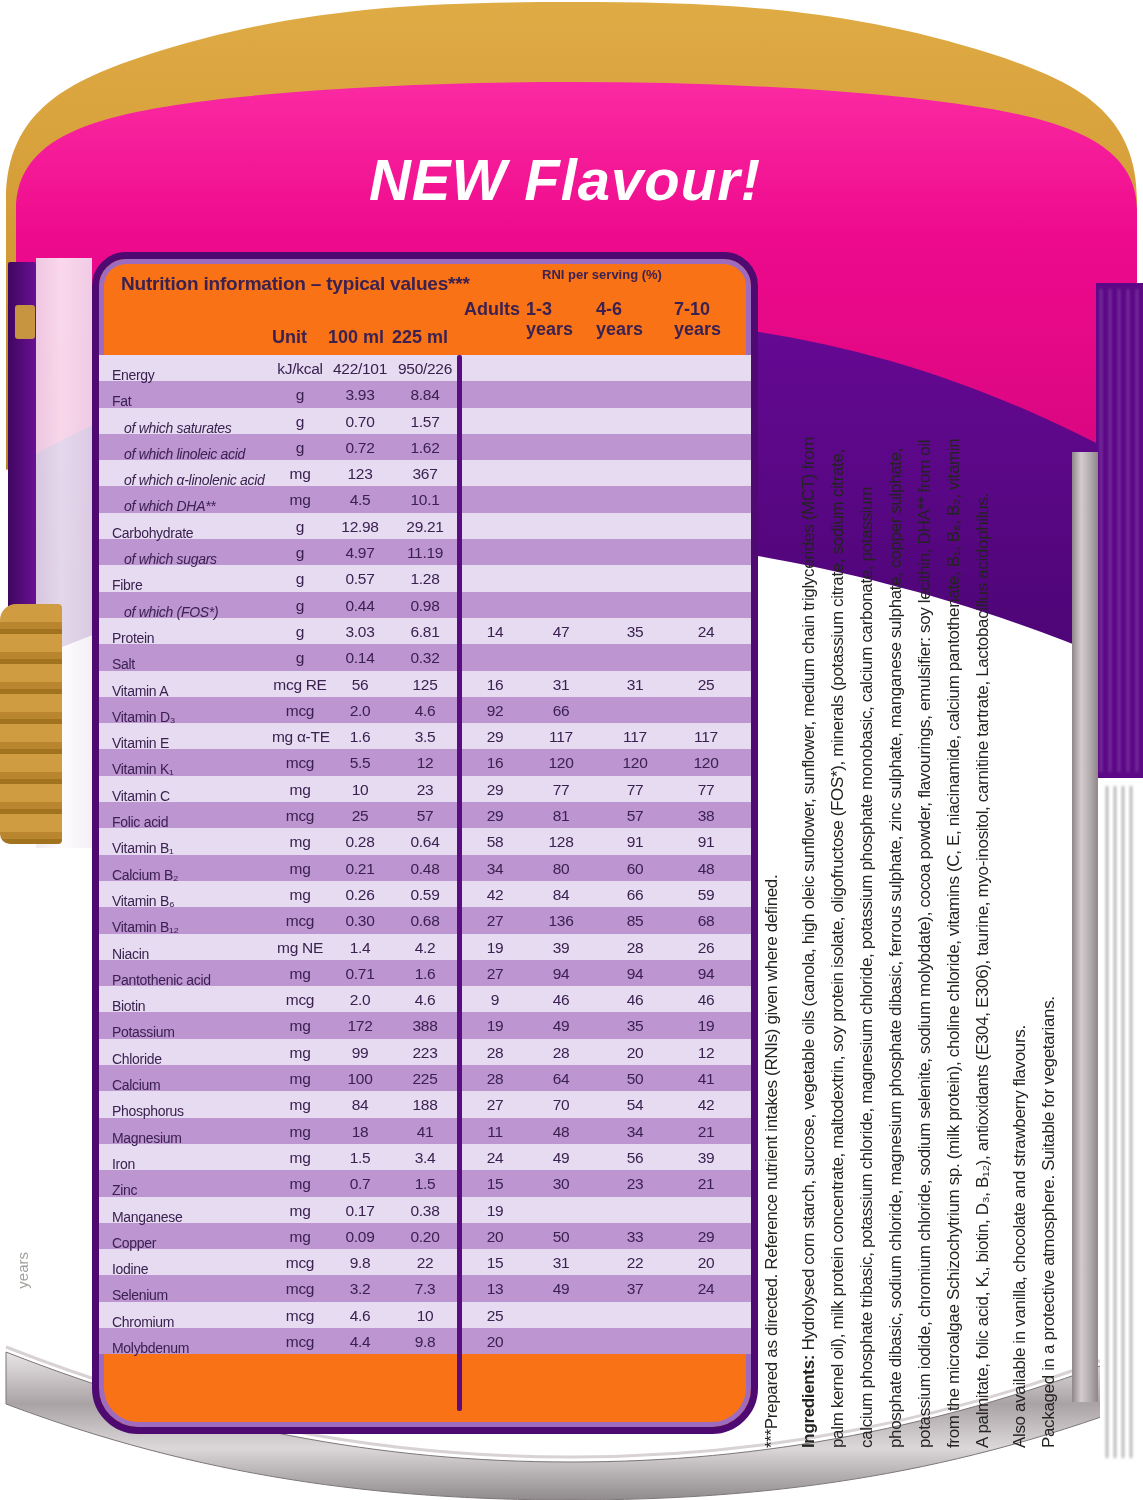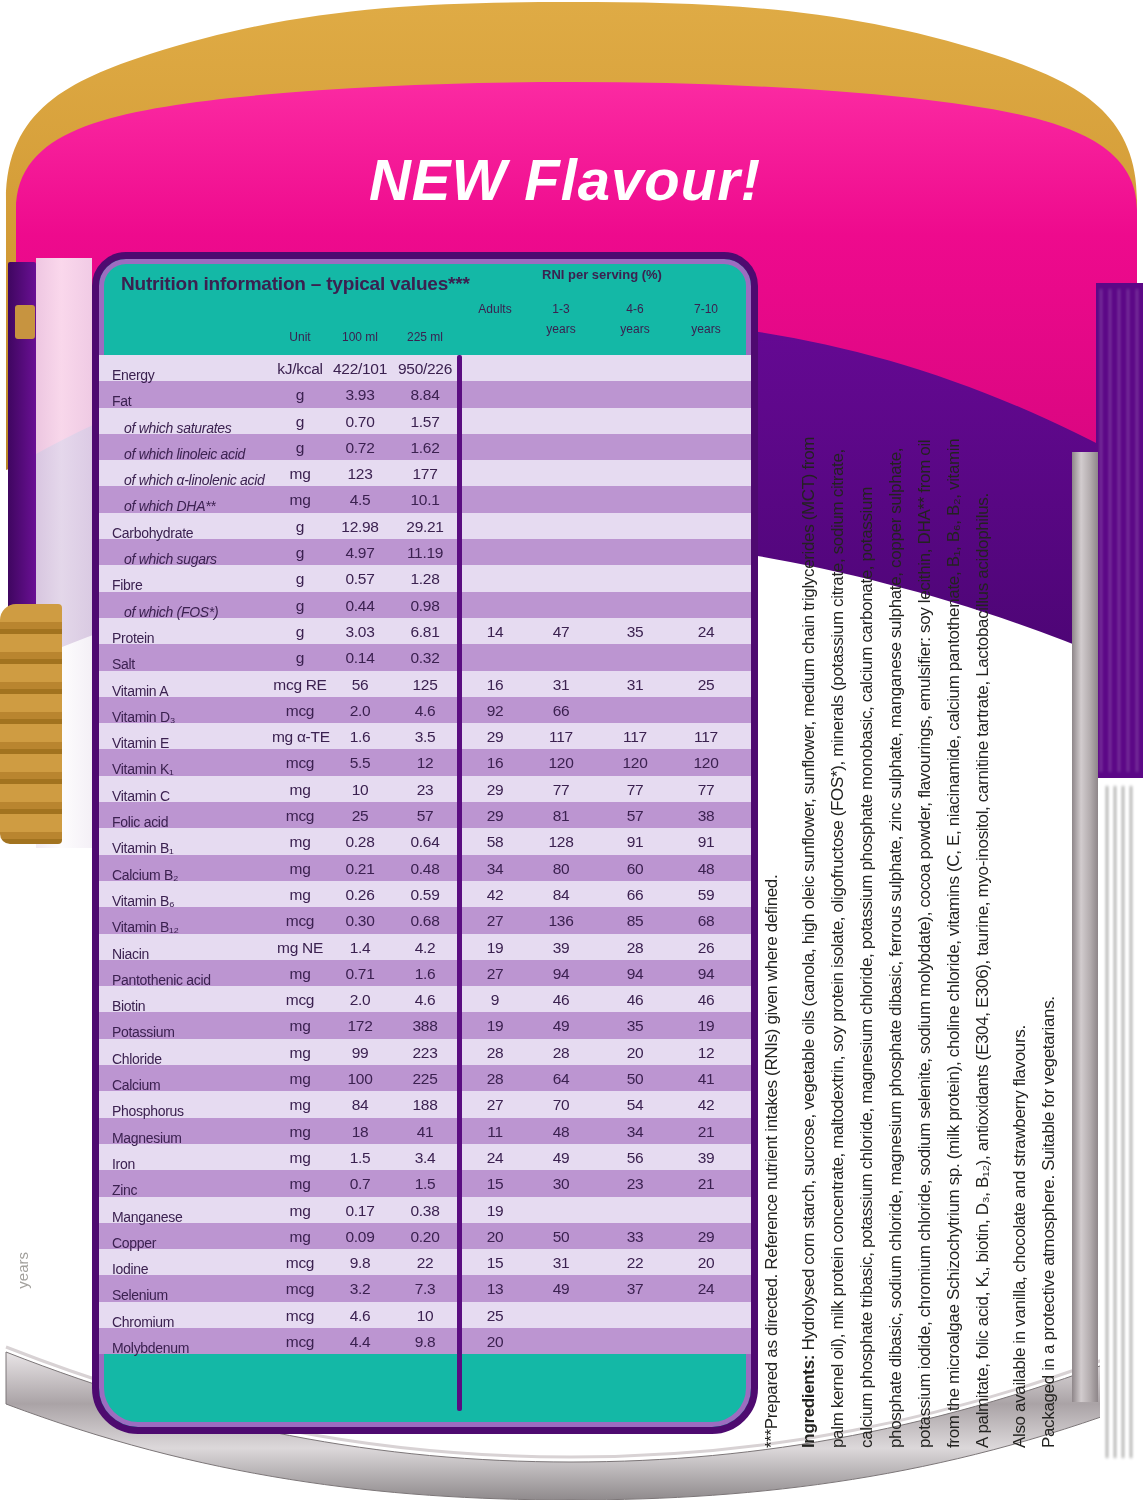--- a/index.html
+++ b/index.html
@@ -29,27 +29,27 @@
     background:linear-gradient(90deg,#8e8689,#d2cccE 35%,#b3acae 70%,#8e8689);}
   .rsliver-purple{position:absolute;left:1096px;top:283px;width:47px;height:495px;background:#5c0887;overflow:hidden;}
   .rsliver-purple .streaks{position:absolute;inset:6px 4px;filter:blur(1.5px);
     background:repeating-linear-gradient(90deg,rgba(255,255,255,.22) 0 2px,transparent 2px 9px);}
   .rsliver-white{position:absolute;left:1100px;top:782px;width:43px;height:680px;background:#fff;overflow:hidden;}
   .rsliver-white .streaks{position:absolute;inset:4px 6px;filter:blur(1.4px);opacity:.55;
     background:repeating-linear-gradient(90deg,#4a4a48 0 2px,transparent 2px 8px);}
 
   
   .panel{position:absolute;left:92px;top:252px;width:666px;height:1182px;box-sizing:border-box;
-    background:#14b8a6;border:7px solid #4e0a70;border-radius:34px 34px 46px 46px;
+    background:#f97316;border:7px solid #4e0a70;border-radius:34px 34px 46px 46px;
     box-shadow:inset 0 0 0 5px #9d6cc0;color:#3b2150;}
   .p-title{position:absolute;left:22px;top:14px;font-size:19px;font-weight:bold;letter-spacing:-0.2px;}
   .p-rni-title{position:absolute;left:365px;top:8px;width:276px;text-align:center;font-size:13px;font-weight:bold;}
   .t-head{position:absolute;left:0;top:36px;height:54px;width:652px;box-sizing:border-box;padding:0 13px;
     display:grid;grid-template-columns:160px 56px 64px 66px 6px 62px 70px 78px 64px;}
-  .t-head .hc{display:flex;flex-direction:column;align-items:center;font-weight:normal;font-size:12px;line-height:20px;}
+  .t-head .hc{display:flex;flex-direction:column;font-weight:bold;font-size:18px;line-height:20px;}
   .t-head .bottomed{justify-content:flex-end;padding-bottom:2px;}
   .t-head .topped{justify-content:flex-start;padding-top:4px;}
   .rows{position:absolute;left:0;top:96px;width:652px;padding:0 13px;box-sizing:border-box;}
   .t-row{display:grid;grid-template-columns:160px 56px 64px 66px 6px 62px 70px 78px 64px;
     height:26.3px;align-items:center;margin:0 -13px;padding:0 13px;}
   .t-row:nth-child(odd){background:#e6dbf1;}
   .t-row:nth-child(even){background:#bc95d1;}
   .t-row .c{font-size:15.5px;text-align:center;letter-spacing:-0.3px;white-space:nowrap;}
   .t-row .label{font-size:14px;text-align:left;margin-top:12px;}
   .t-row.indent .label{padding-left:12px;font-style:italic;}
@@ -197,21 +197,21 @@
     <span class="c r0"></span>
     <span class="c r1"></span>
     <span class="c r2"></span>
     <span class="c r3"></span>
   </div>
 
   <div class="t-row indent">
     <span class="c label">of which α-linolenic acid</span>
     <span class="c unit">mg</span>
     <span class="c v100">123</span>
-    <span class="c v225">177</span>
+    <span class="c v225">367</span>
     <span class="c gap"></span>
     <span class="c r0"></span>
     <span class="c r1"></span>
     <span class="c r2"></span>
     <span class="c r3"></span>
   </div>
 
   <div class="t-row indent">
     <span class="c label">of which DHA**</span>
     <span class="c unit">mg</span>

